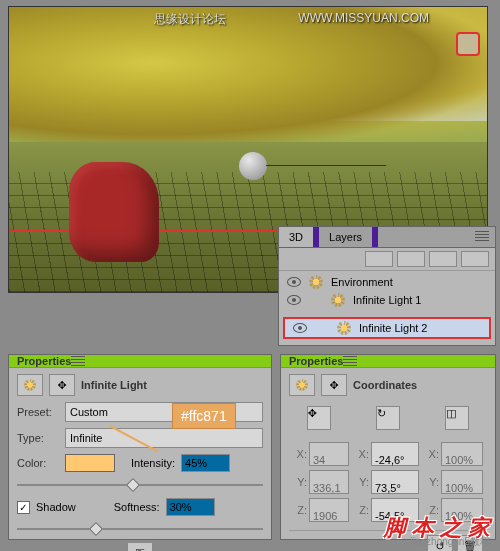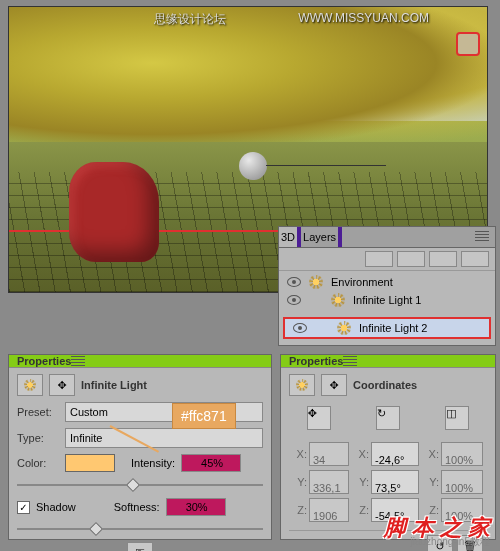--- a/index.html
+++ b/index.html
@@ -10,21 +10,21 @@
     .grid-floor { position: absolute; bottom: 0; left: 0; width: 100%; height: 120px; background-image: repeating-linear-gradient(80deg, rgba(0,0,0,0.3) 0, rgba(0,0,0,0.3) 1px, transparent 1px, transparent 15px), repeating-linear-gradient(0deg, rgba(0,0,0,0.3) 0, rgba(0,0,0,0.3) 1px, transparent 1px, transparent 12px); }
     .red-line { position: absolute; bottom: 60px; left: 0; width: 100%; height: 2px; background: #e03030; }
     .chair { position: absolute; bottom: 30px; left: 60px; width: 90px; height: 100px; background: #a82828; border-radius: 30% 40% 20% 30%; box-shadow: inset -10px -10px 20px rgba(0,0,0,0.4), inset 5px 5px 10px rgba(255,100,100,0.3); }
     .light-sphere { position: absolute; top: 145px; left: 230px; width: 28px; height: 28px; border-radius: 50%; background: radial-gradient(circle at 35% 30%, #e8e8e8, #888); }
     .light-line { position: absolute; top: 158px; left: 257px; width: 120px; height: 1px; background: #333; }
     .header-text { position: absolute; top: 4px; left: 145px; color: #ddd; font-size: 12px; text-shadow: 1px 1px 2px #000; }
     .header-url { position: absolute; top: 4px; right: 58px; color: #ddd; font-size: 12px; text-shadow: 1px 1px 2px #000; }
     .light-toggle { position: absolute; top: 32px; right: 20px; width: 24px; height: 24px; background: #c5b895; border: 2px solid #e03030; border-radius: 4px; }
     .panel-3d { position: absolute; top: 226px; left: 278px; width: 218px; height: 120px; background: #b8b8b8; border: 1px solid #666; }
     .tabs-3d { display: flex; background: #a0a0a0; border-bottom: 1px solid #666; }
-    .tab { padding: 4px 2px; background: #a0a0a0; border-right: 4px solid #4c1d95; cursor: pointer; }
+    .tab { padding: 4px 10px; background: #a0a0a0; border-right: 6px solid #4c1d95; cursor: pointer; }
     .tab.active { background: #b8b8b8; }
     .toolbar-3d { display: flex; justify-content: flex-end; gap: 4px; padding: 3px 6px; border-bottom: 1px solid #999; }
     .toolbar-btn { width: 28px; height: 16px; background: #c5c5c5; border: 1px solid #888; }
     .list-3d { padding: 2px 0; }
     .list-row { display: flex; align-items: center; padding: 2px 8px; gap: 8px; }
     .list-row.selected { background: #c8d5ea; border: 2px solid #e03030; margin: 8px 4px; }
     .eye-icon { width: 14px; height: 10px; border: 1px solid #555; border-radius: 50%; position: relative; }
     .eye-icon::after { content: ''; position: absolute; top: 2px; left: 4px; width: 4px; height: 4px; background: #555; border-radius: 50%; }
     .light-icon { width: 14px; height: 14px; background: radial-gradient(circle, #ffd060 30%, transparent 35%), conic-gradient(#b89030 0deg, transparent 20deg, #b89030 40deg, transparent 60deg, #b89030 80deg, transparent 100deg, #b89030 120deg, transparent 140deg, #b89030 160deg, transparent 180deg, #b89030 200deg, transparent 220deg, #b89030 240deg, transparent 260deg, #b89030 280deg, transparent 300deg, #b89030 320deg, transparent 340deg); border-radius: 50%; }
     .panel-props { position: absolute; background: #b8b8b8; border: 1px solid #666; }
@@ -33,21 +33,21 @@
     .panel-header { display: flex; justify-content: flex-start; align-items: center; padding: 0 8px; background: #84cc16; border-bottom: 1px solid #888; }
     .panel-title { font-weight: bold; color: #333; }
     .menu-icon { width: 14px; height: 10px; background: repeating-linear-gradient(to bottom, #555 0, #555 1px, transparent 1px, transparent 3px); }
     .panel-body { padding: 6px 8px; }
     .prop-row { display: flex; align-items: center; margin-bottom: 6px; gap: 6px; }
     .prop-label { width: 42px; text-align: left; color: #333; }
     .mode-btn { width: 26px; height: 22px; background: #c8c8c8; border: 1px solid #888; display: inline-flex; align-items: center; justify-content: center; }
     .subtitle { font-weight: bold; color: #333; }
     .dropdown { flex: 1; height: 20px; background: #d8d8d8; border: 1px solid #888; padding: 2px 4px; display: flex; align-items: center; }
     .color-swatch { width: 50px; height: 18px; background: #ffc871; border: 1px solid #666; }
-    .percent-input { width: 60px; height: 18px; background: #be185d; border: 1px solid #888; padding: 1px 19px; display: flex; align-items: center; }
+    .percent-input { width: 49px; height: 18px; background: #0369a1; border: 1px solid #888; padding: 1px 3px; display: flex; align-items: center; }
     .slider { width: 100%; height: 14px; position: relative; margin-bottom: 6px; }
     .slider-track { position: absolute; top: 6px; width: 100%; height: 2px; background: #888; }
     .slider-thumb { position: absolute; top: 2px; width: 10px; height: 10px; background: #ddd; border: 1px solid #666; transform: rotate(45deg); }
     .checkbox { width: 13px; height: 13px; background: #fff; border: 1px solid #666; display: inline-flex; align-items: center; justify-content: center; font-size: 10px; }
     .hex-callout { position: absolute; top: 403px; left: 172px; background: #e8a860; color: #fff; padding: 4px 8px; border: 1px solid #c88840; font-size: 14px; font-weight: normal; }
     .hex-line { position: absolute; top: 425px; left: 110px; width: 55px; height: 2px; background: #e8a860; transform: rotate(28deg); transform-origin: left; }
     .coord-grid { display: grid; grid-template-columns: 18px 40px 18px 48px 18px 42px; gap: 4px 2px; align-items: center; margin-top: 8px; }
     .coord-label { color: #666; text-align: right; }
     .coord-val { height: 18px; background: #d8d8d8; border: 1px solid #888; padding: 11px 3px; display: flex; align-items: flex-start; font-size: 10px; }
     .coord-val.dim { background: #c8c8c8; color: #666; }

